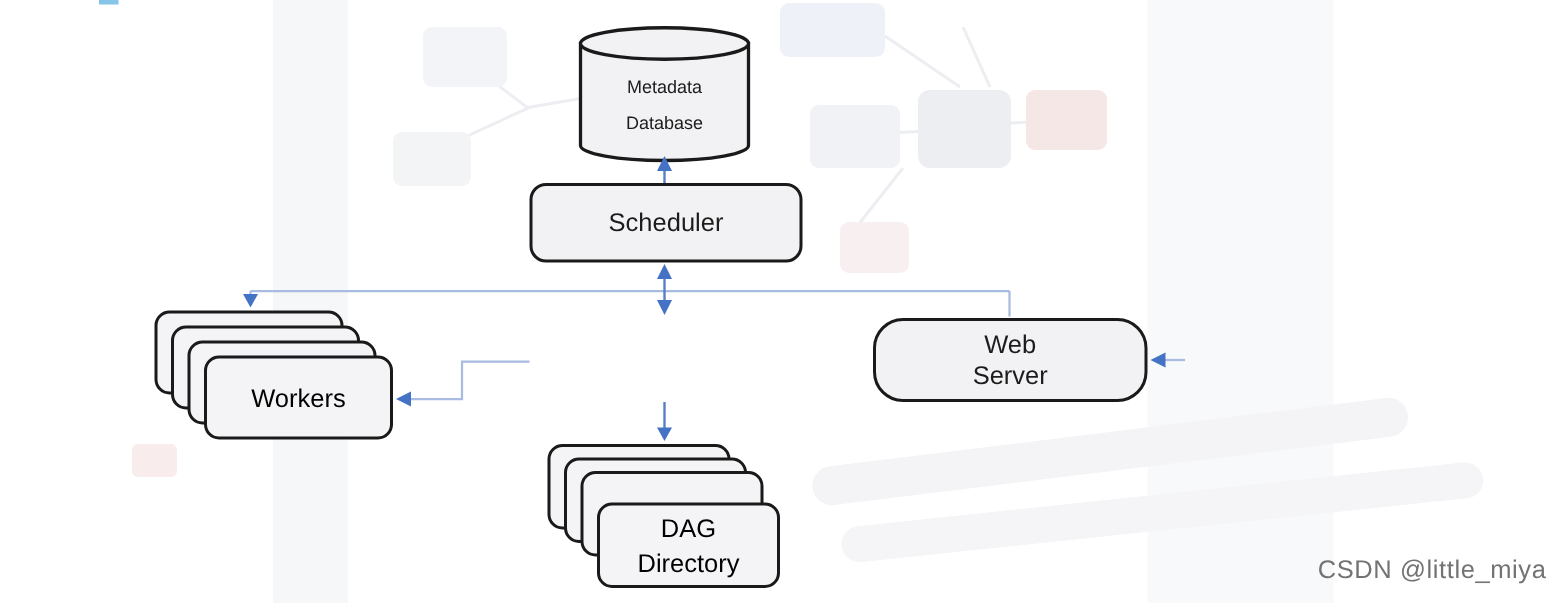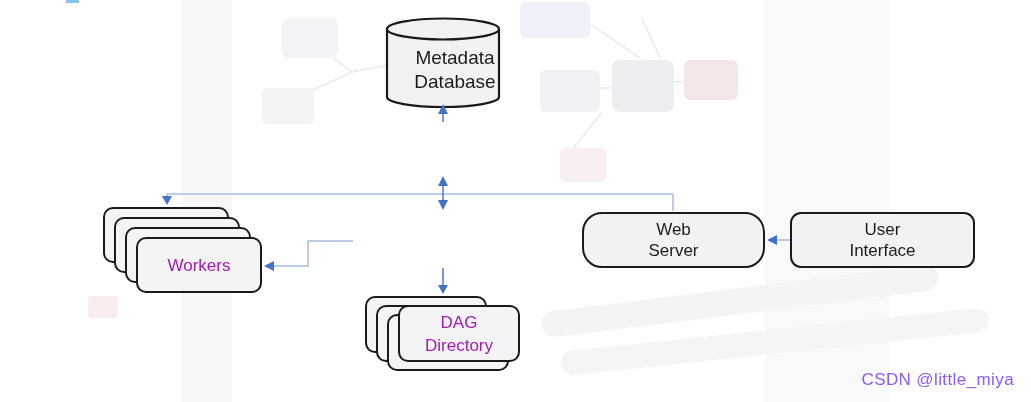--- a/index.html
+++ b/index.html
@@ -36,42 +36,41 @@
   }
   .card-label {
     position: absolute;
     width: 100%;
     height: 100%;
     display: flex;
     align-items: center;
     justify-content: center;
     text-align: center;
     font-size: 17px;
-    color: #a21caf;
+    color: #000000;
     line-height: 23px;
     white-space: pre-line;
   }
   .cyl-label {
     position: absolute;
     left: 388px;
     top: 46px;
     width: 110px;
     text-align: center;
     white-space: pre-line;
-    font-size: 19px;
+    font-size: 12px;
     line-height: 24px;
     color: #1c1c1c;
-    padding-left: 12px;
   }
   .watermark {
     position: absolute;
-    right: 17px;
+    right: 0;
     top: 370px;
     font-size: 17px;
-    color: #8b5cf6;
+    color: #737373;
     letter-spacing: 0.4px;
   }
   .top-artifact {
     position: absolute;
     left: 66px;
     top: 0;
     width: 13px;
     height: 3px;
     background: #86c4ea;
   }
@@ -149,48 +148,47 @@
 
     <g>
       <path d="M790,240 H776" stroke="#a8bbe0" stroke-width="1.5" fill="none"></path>
       <polygon points="767,240 777,235 777,245" fill="#4472c4"></polygon>
     </g>
   </svg>
 
   <div class="cyl-label">Metadata
 Database</div>
 
+  <div class="node" style="left:353px; top:122px; width:182px; height:53px;">
+    <span>Scheduler</span>
+  </div>
 
 
   <div>
     <div class="card" style="left:103px; top:207px; width:126px; height:56px;"></div>
     <div class="card" style="left:114px; top:217px; width:126px; height:56px;"></div>
     <div class="card" style="left:125px; top:227px; width:126px; height:56px;"></div>
     <div class="card" style="left:136px; top:237px; width:126px; height:56px;">
       <div class="card-label">Workers</div>
     </div>
   </div>
 
   <div>
     <div class="card" style="left:365px; top:296px; width:122px; height:57px;"></div>
     <div class="card" style="left:376px; top:305px; width:122px; height:57px;"></div>
     <div class="card" style="left:387px; top:314px; width:122px; height:57px;"></div>
-    <div class="card" style="left:398px; top:305px; width:122px; height:57px;">
+    <div class="card" style="left:398px; top:335px; width:122px; height:57px;">
       <div class="card-label">DAG
 Directory</div>
     </div>
   </div>
 
   <div class="node" style="left:582px; top:212px; width:183px; height:56px;border-radius:20px;">
     <span>Web
 Server</span>
   </div>
 
-  <div class="node" style="left:790px; top:212px; width:185px; height:56px;">
-    <span>User
-Interface</span>
-  </div>
 
   <div class="top-artifact"></div>
 
   <div class="watermark">CSDN @little_miya</div>
 
 </div>
 
 </body></html>

